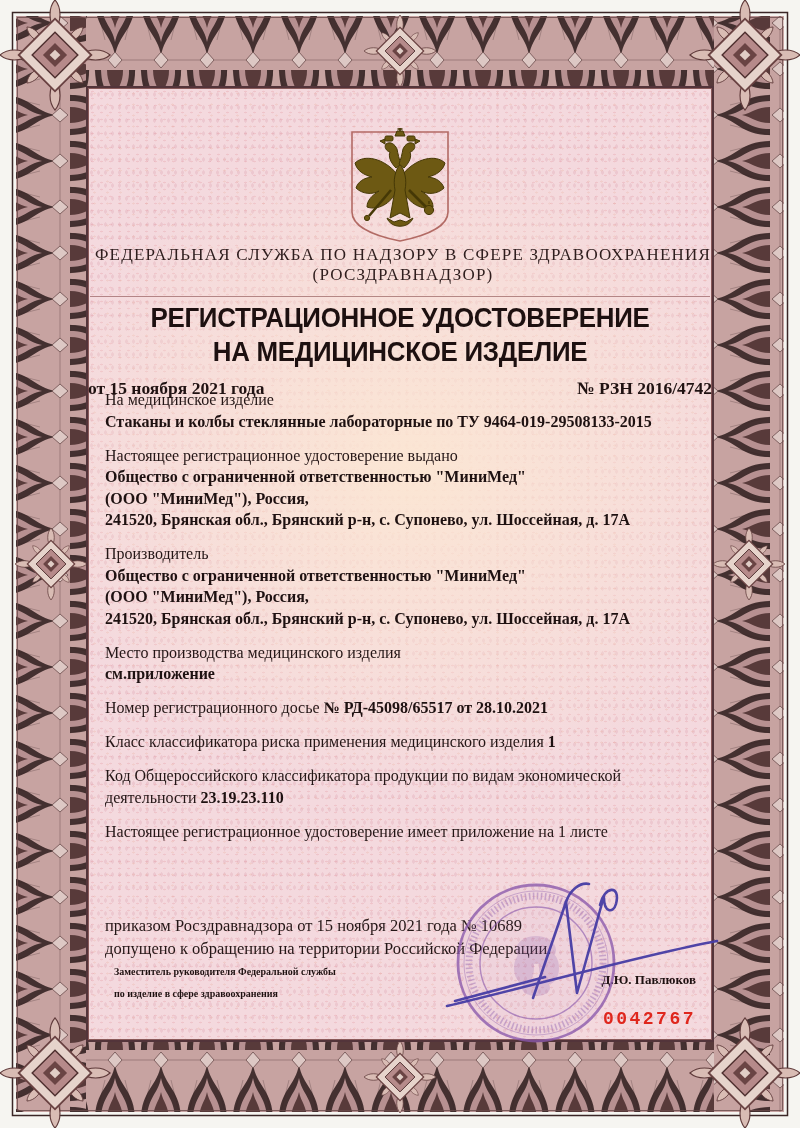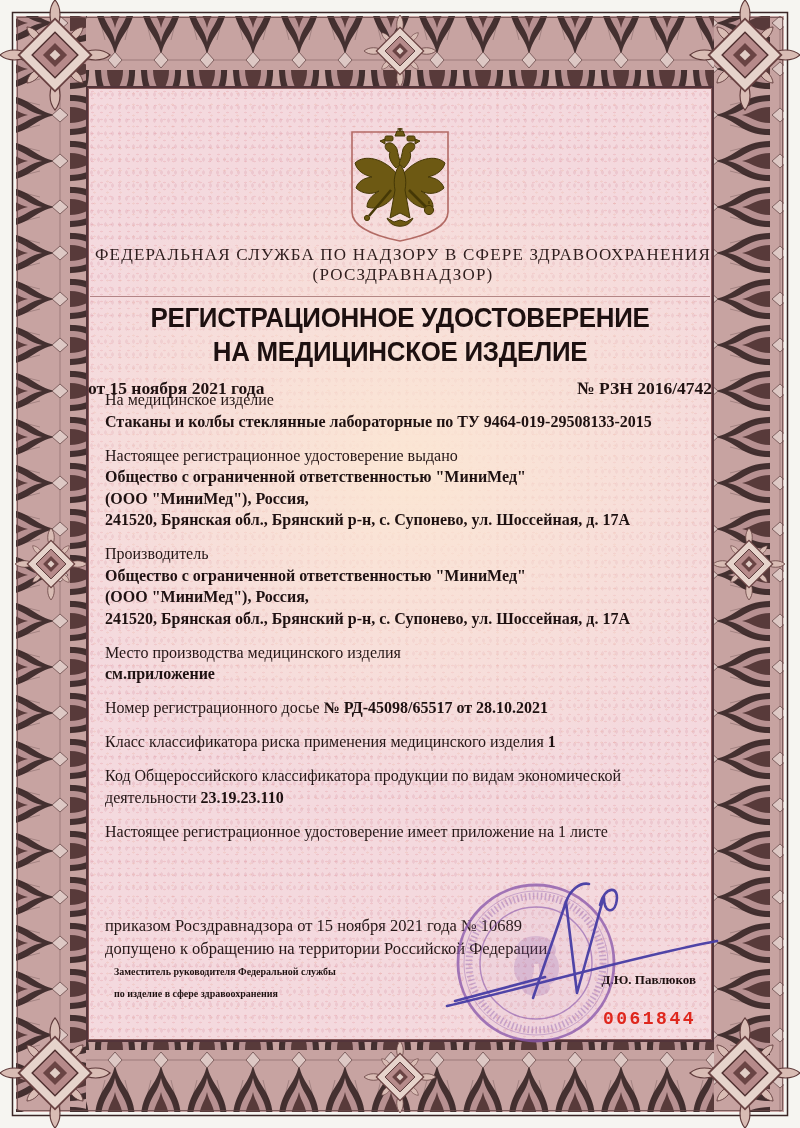--- a/index.html
+++ b/index.html
@@ -197,21 +197,21 @@
 
     <div class="order">
       <div>приказом Росздравнадзора от 15 ноября 2021 года № 10689</div>
       <div>допущено к обращению на территории Российской Федерации.</div>
     </div>
     <div class="signer-title">
       <div>Заместитель руководителя Федеральной службы</div>
       <div>по изделие в сфере здравоохранения</div>
     </div>
     <div class="signer-name">Д.Ю. Павлюков</div>
-    <div class="serial">0061844</div>
+    <div class="serial">0042767</div>
   </div>
 
   <svg class="overlay-svg" width="800" height="1128" viewBox="0 0 800 1128">
     <g opacity="0.78">
       <circle cx="536" cy="963" r="78" fill="rgba(158,110,190,0.07)" stroke="#8a58ac" stroke-width="2.8"></circle>
       <circle cx="536" cy="963" r="67" fill="none" stroke="#8a58ac" stroke-width="7" stroke-dasharray="1.6 2.4" opacity="0.5"></circle>
       <circle cx="536" cy="963" r="56" fill="none" stroke="#8a58ac" stroke-width="1.4" opacity="0.8"></circle>
       <g fill="#8a58ac" opacity="0.28">
         <ellipse cx="536" cy="950" rx="20" ry="14"></ellipse>
         <ellipse cx="524" cy="968" rx="10" ry="16"></ellipse>

